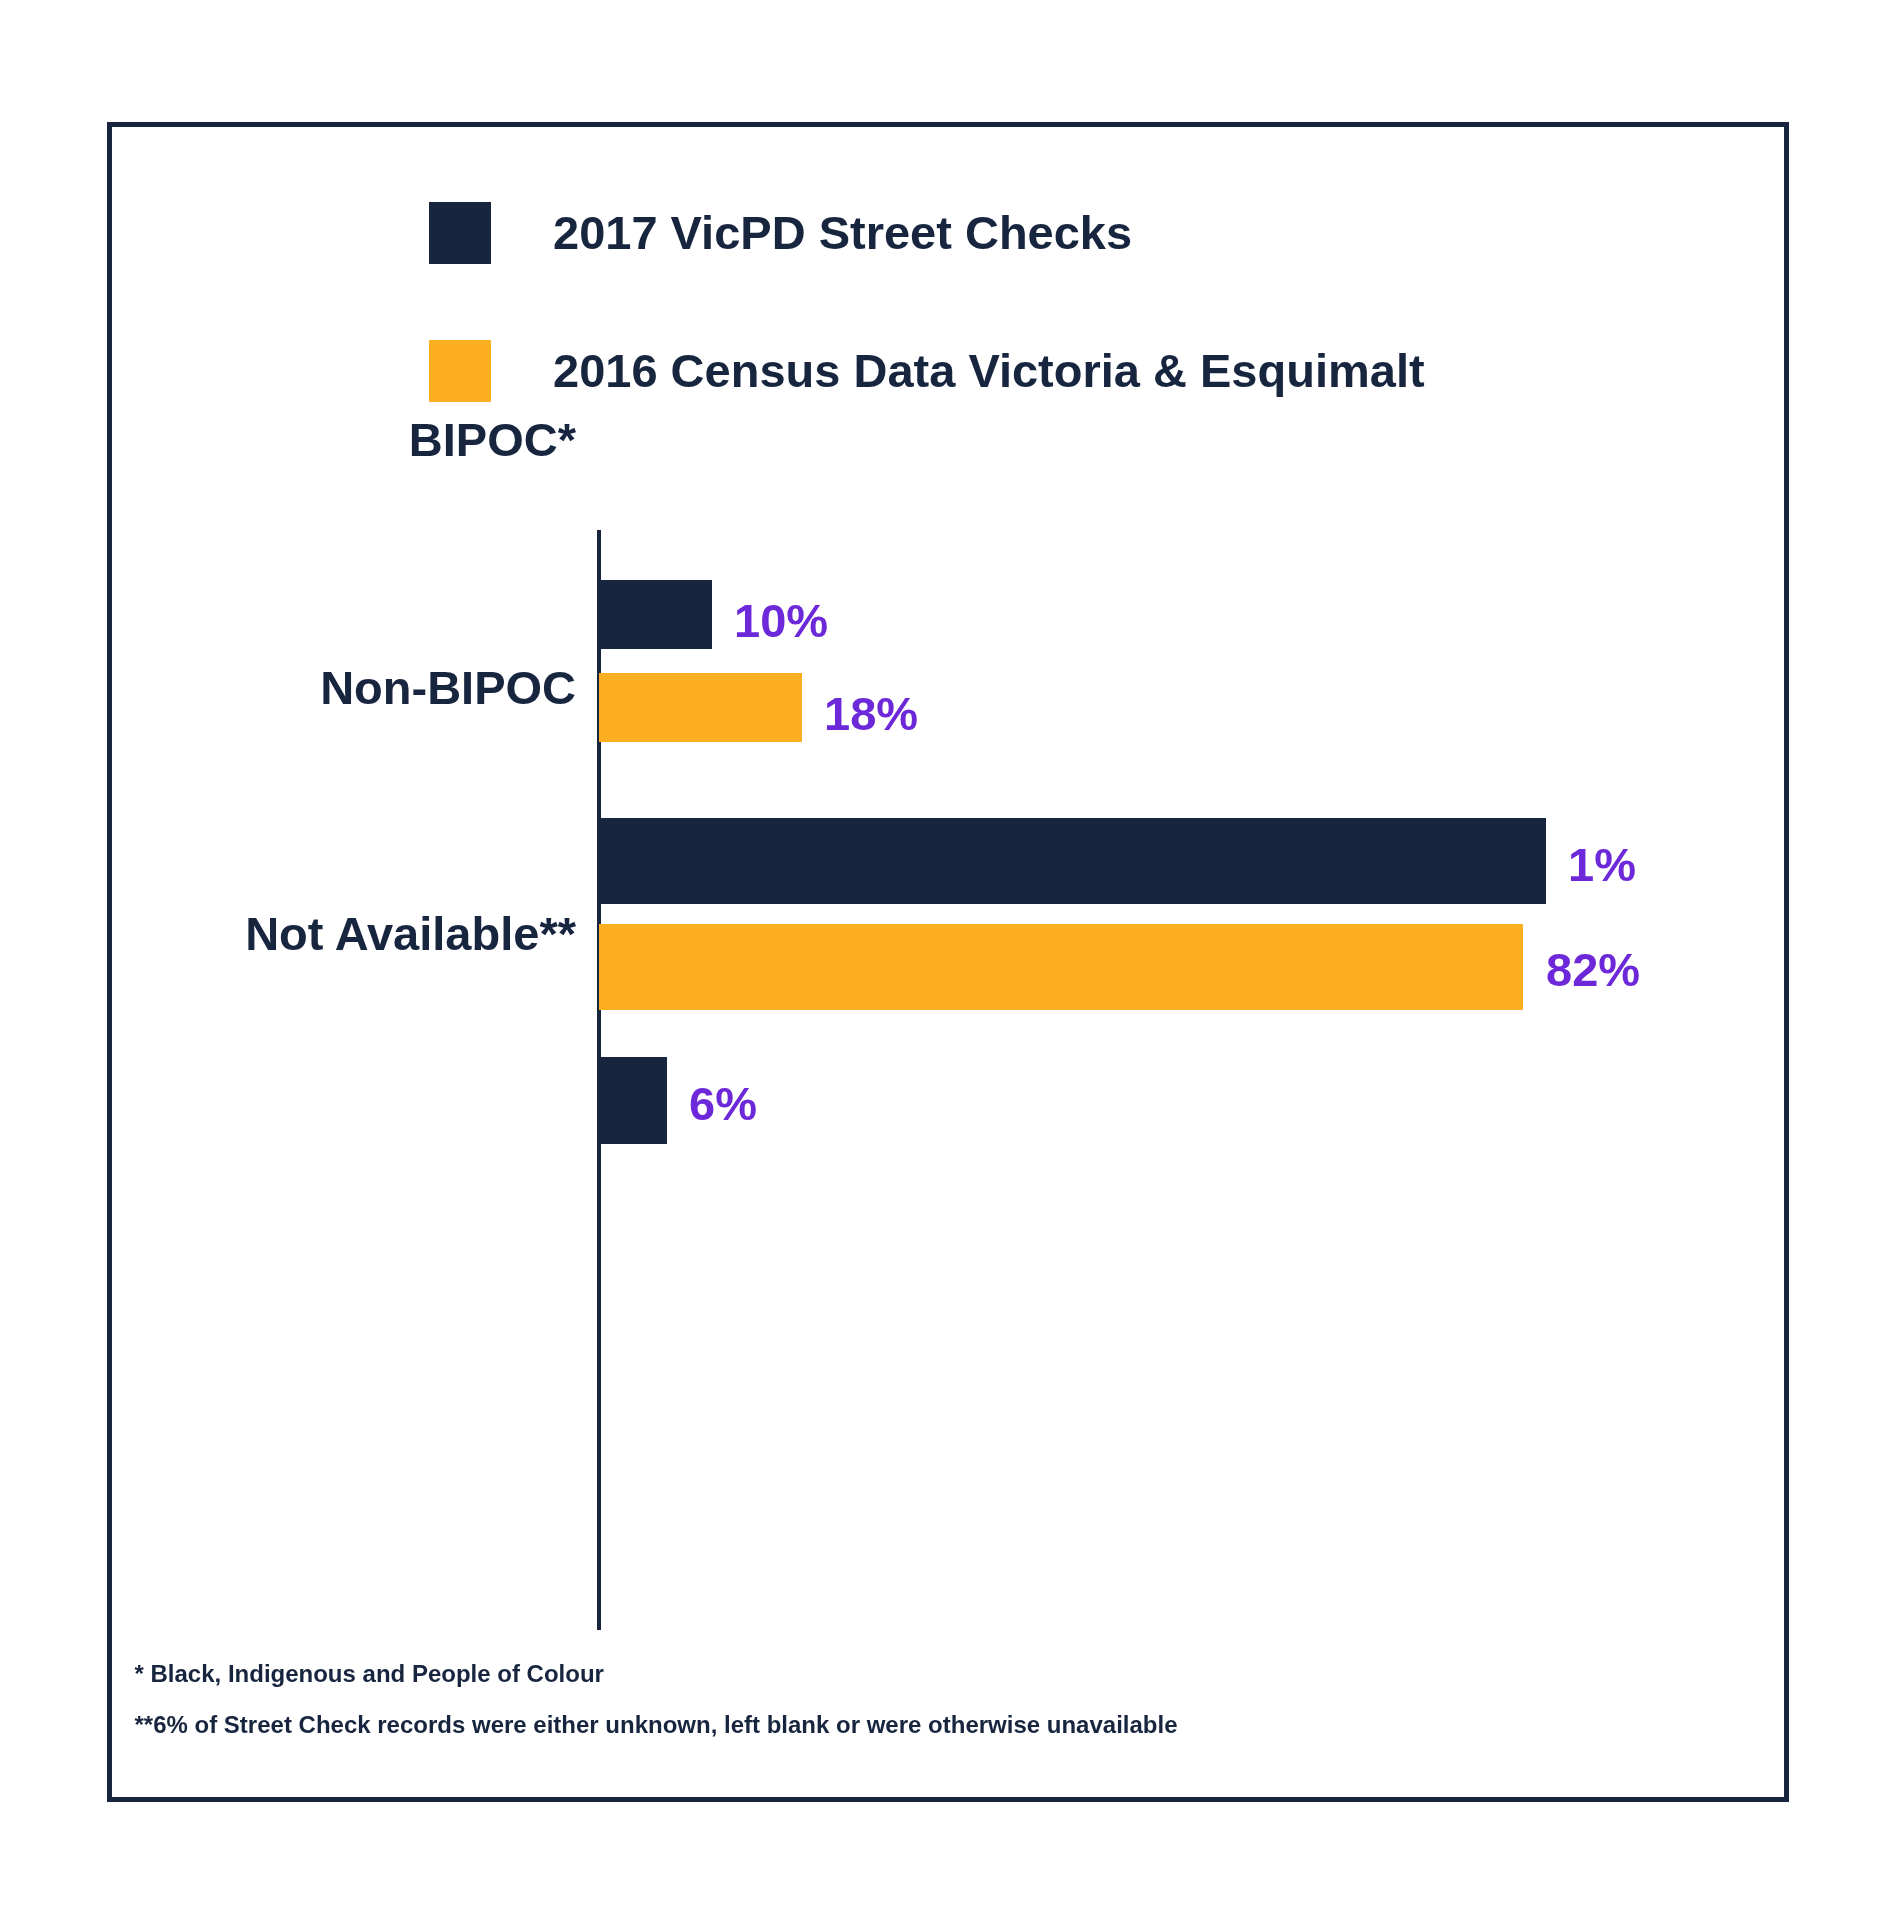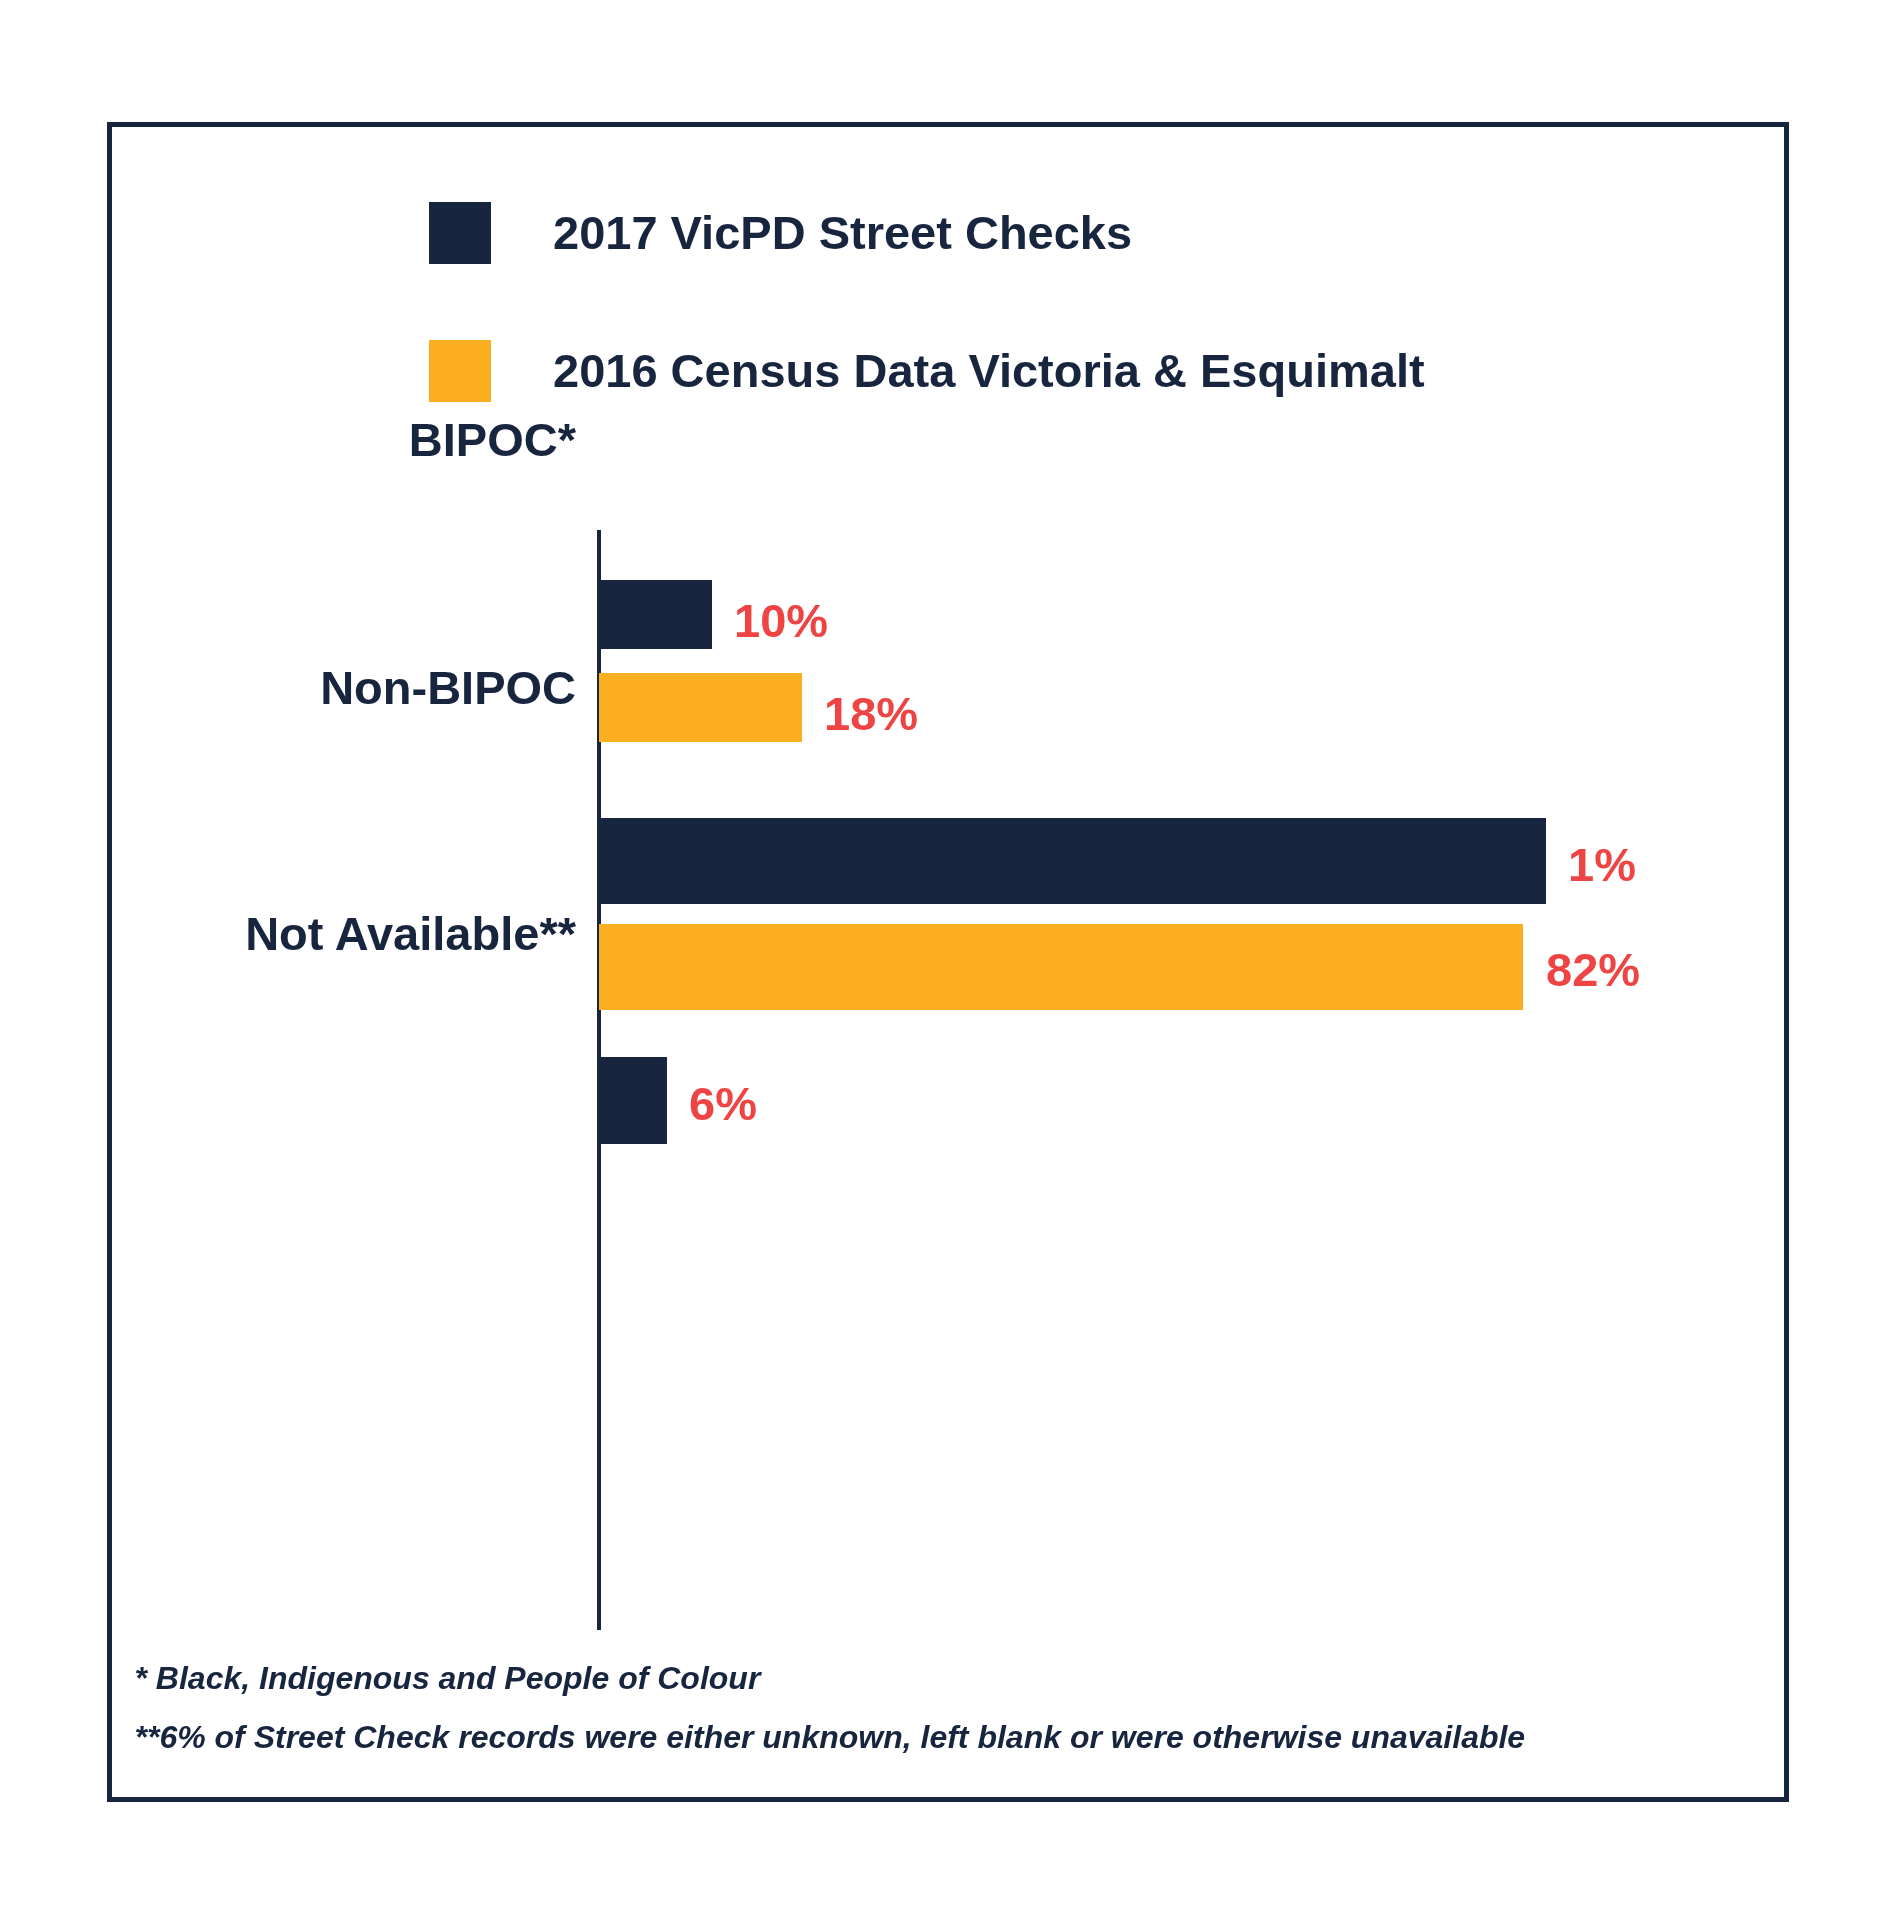--- a/index.html
+++ b/index.html
@@ -78,21 +78,21 @@
     left: 487px;
     height: 69px;
   }
   .bar.navy   { background: #17253F; }
   .bar.orange { background: #FBAF20; }
 
   .value-label {
     position: absolute;
     font-size: 47px;
     font-weight: bold;
-    color: #ef4444;
+    color: #6d28d9;
     line-height: 1;
     white-space: nowrap;
   }
 
   .cat-label {
     position: absolute;
     font-size: 47px;
     font-weight: bold;
     color: #17253F;
     line-height: 1;
@@ -102,25 +102,24 @@
   }
 
   
   .footnotes {
     position: absolute;
     left: 22.5px;
     top: 1535px;
     color: #17253F;
   }
   .footnote {
-    font-size: 32px;
+    font-size: 24px;
     font-weight: bold;
     line-height: 1;
     white-space: nowrap;
-    font-style: italic;
   }
   .footnote + .footnote { margin-top: 27px; }
 </style>
 </head>
 <body>
 
 <div id="chart-frame">
 
   <div class="legend">
     <div class="legend-row">

